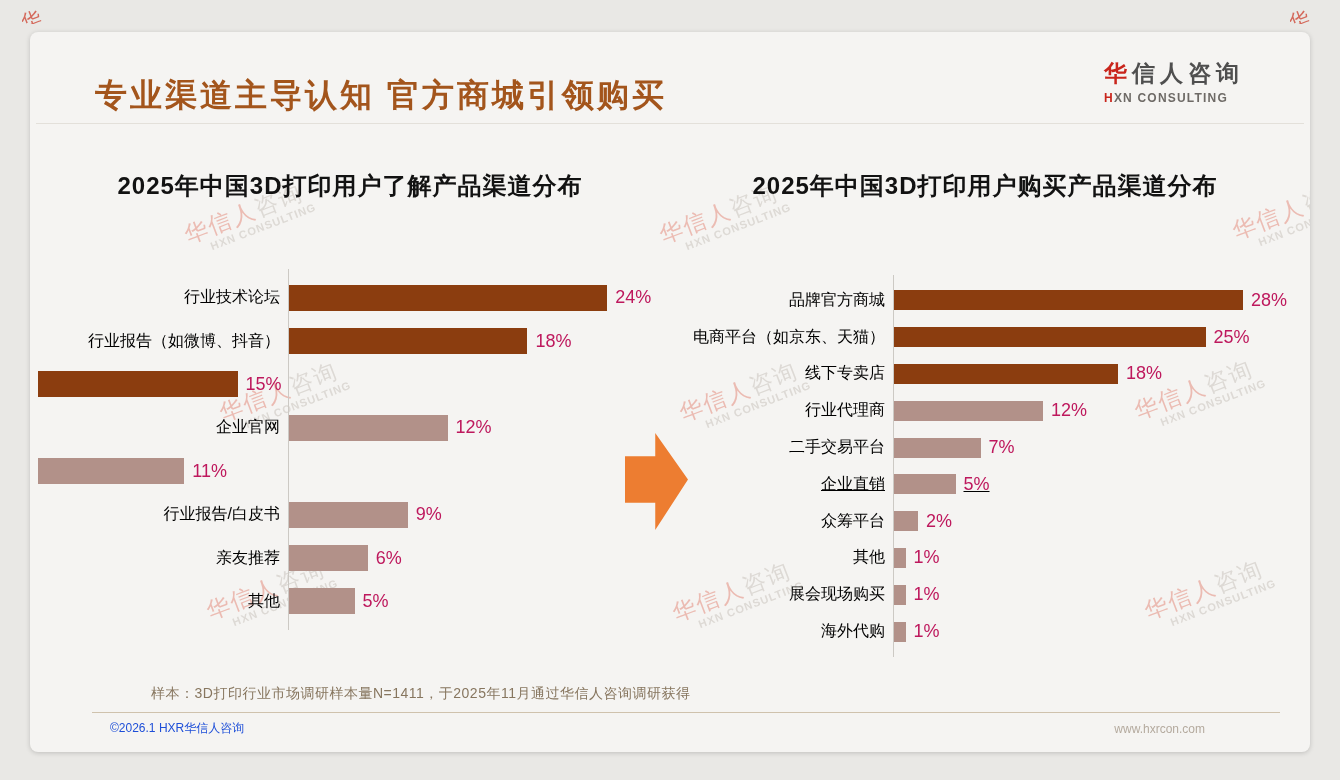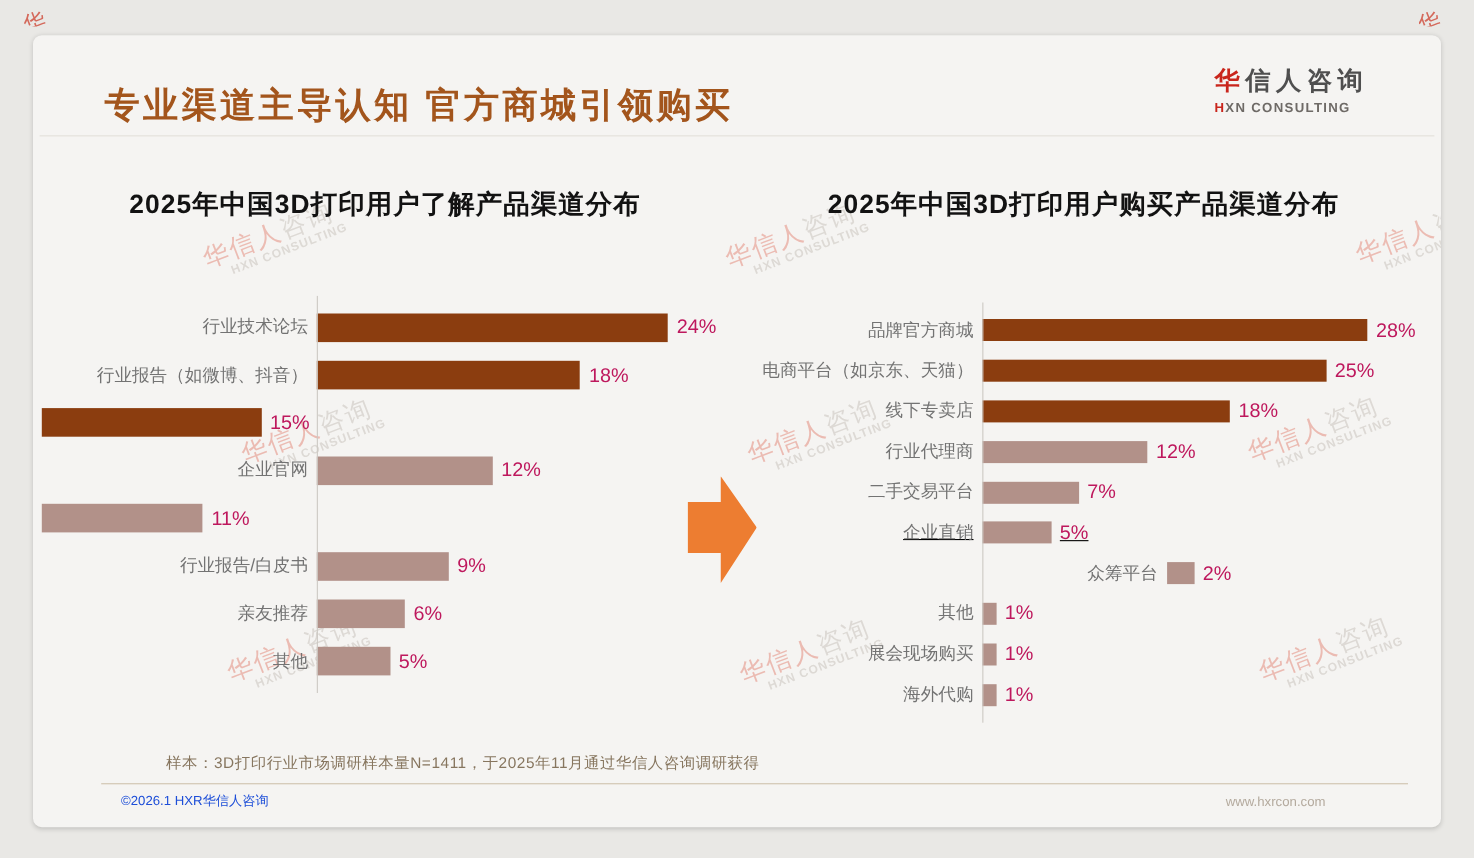--- a/index.html
+++ b/index.html
@@ -37,21 +37,21 @@
   .chart-title.right { left:665px; width:580px; }
 
   
   .chart { position:absolute; z-index:2; }
   #chart-0 { left:8px;   top:244px; }
   #chart-1 { left:613px; top:250px; }
   .axis { position:absolute; left:250px; top:-7px; bottom:-7px; width:1px; background:#ccc9c4; }
   .bar-row { display:flex; align-items:center; }
   .bar-label {
     width:250px; padding-right:8px; text-align:right;
-    font-size:16px; color:#737373; white-space:nowrap;
+    font-size:16px; color:#000000; white-space:nowrap;
   }
   .bar { flex:0 0 auto; }
   .bar-value { margin-left:8px; font-size:18px; color:#be185d; white-space:nowrap; }
 
   
   .arrow {
     position:absolute; left:595px; top:401px; width:63px; height:97px; z-index:2;
     background:#ed7d31;
     clip-path:polygon(0 24%, 48% 24%, 48% 0, 100% 48%, 48% 100%, 48% 72%, 0 72%);
   }
@@ -211,21 +211,21 @@
         <div class="bar-row" style="height: 36.8px;">
           <div class="bar-label">二手交易平台</div>
           <div class="bar" style="width: 87.5px; height: 20px; background: rgb(178, 145, 137);"></div>
           <div class="bar-value">7%</div>
         </div>
         <div class="bar-row" style="height: 36.8px; text-decoration: underline;">
           <div class="bar-label">企业直销</div>
           <div class="bar" style="width: 62.5px; height: 20px; background: rgb(178, 145, 137);"></div>
           <div class="bar-value">5%</div>
         </div>
-        <div class="bar-row" style="height: 36.8px; justify-content: center;">
+        <div class="bar-row" style="height: 36.8px;">
           <div class="bar-label">众筹平台</div>
           <div class="bar" style="width: 25px; height: 20px; background: rgb(178, 145, 137);"></div>
           <div class="bar-value">2%</div>
         </div>
         <div class="bar-row" style="height: 36.8px;">
           <div class="bar-label">其他</div>
           <div class="bar" style="width: 12.5px; height: 20px; background: rgb(178, 145, 137);"></div>
           <div class="bar-value">1%</div>
         </div>
         <div class="bar-row" style="height: 36.8px;">

